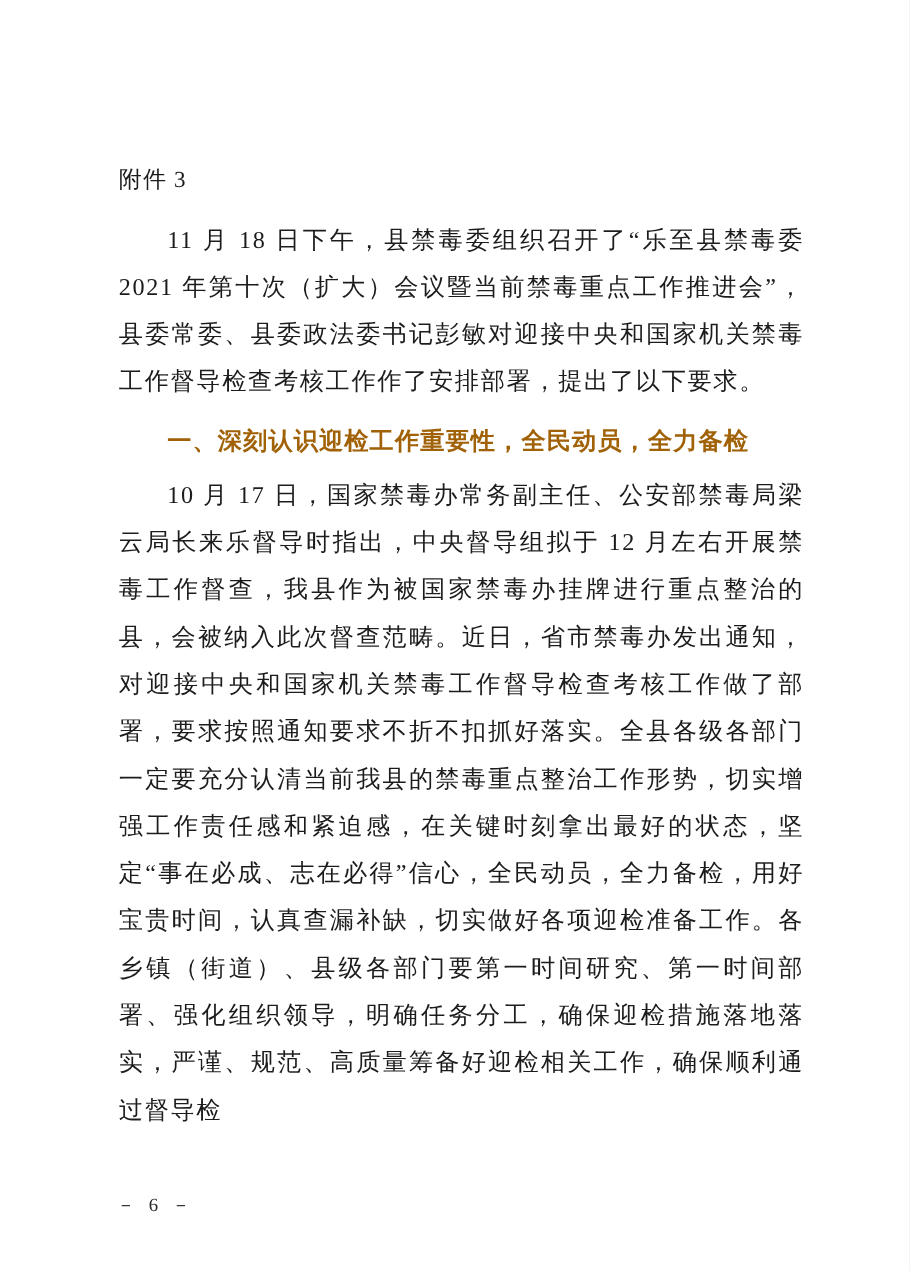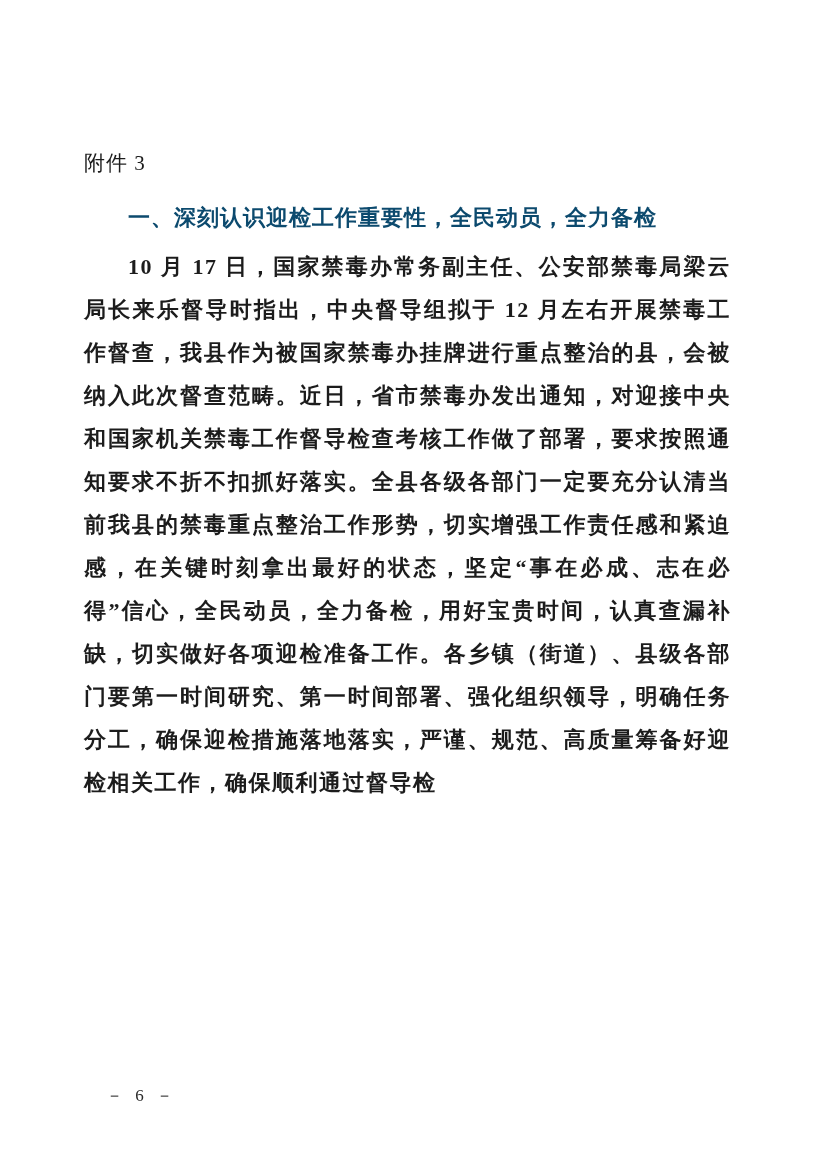--- a/index.html
+++ b/index.html
@@ -10,21 +10,21 @@
   .sheet {
     position: relative;
     width: 827px;
     height: 1169px;
     margin: 0 auto;
     background: #ffffff;
     overflow: hidden;
     font-family: "Liberation Serif", "DejaVu Serif", serif;
     color: #1c1c1c;
     box-sizing: border-box;
-    padding: 0 96px 0 84px;
+    padding: 0 96px 0 108px;
   }
   .attachment-label {
     margin-top: 142px;
     font-size: 21px;
     line-height: 43px;
     letter-spacing: 1px;
   }
   .doc-title {
     margin-top: 10px;
     font-size: 33px;
@@ -38,47 +38,48 @@
     font-size: 22px;
     line-height: 43px;
     letter-spacing: 1.5px;
     text-align: justify;
     text-justify: inter-character;
     text-align-last: left;
     text-indent: 2em;
     margin: 0;
   }
   .para-1 { margin-top: 11px; }
-  .para-2 { margin-top: 6px; font-weight: bold; }
+  .para-2 { margin-top: 6px; }
   .section-heading {
     margin: 11px 0 0 0;
     font-family: "Liberation Sans", "DejaVu Sans", sans-serif;
     font-weight: bold;
     font-size: 22px;
     line-height: 43px;
     letter-spacing: 1px;
     text-indent: 2em;
-    color: #0c4a6e;
+    color: #a16207;
   }
   .page-number {
     position: absolute;
     left: 106px;
     top: 1085px;
     font-size: 17px;
     line-height: 22px;
     letter-spacing: 4px;
     color: #2a2a2a;
   }
 </style>
 </head>
 <body>
 
 <div class="sheet">
   <div class="attachment-label">附件 3</div>
 
 
+  <p class="body-para para-1">11 月 18 日下午，县禁毒委组织召开了“乐至县禁毒委 2021 年第十次（扩大）会议暨当前禁毒重点工作推进会”，县委常委、县委政法委书记彭敏对迎接中央和国家机关禁毒工作督导检查考核工作作了安排部署，提出了以下要求。</p>
 
   <h2 class="section-heading">一、深刻认识迎检工作重要性，全民动员，全力备检</h2>
 
   <p class="body-para para-2">10 月 17 日，国家禁毒办常务副主任、公安部禁毒局梁云局长来乐督导时指出，中央督导组拟于 12 月左右开展禁毒工作督查，我县作为被国家禁毒办挂牌进行重点整治的县，会被纳入此次督查范畴。近日，省市禁毒办发出通知，对迎接中央和国家机关禁毒工作督导检查考核工作做了部署，要求按照通知要求不折不扣抓好落实。全县各级各部门一定要充分认清当前我县的禁毒重点整治工作形势，切实增强工作责任感和紧迫感，在关键时刻拿出最好的状态，坚定“事在必成、志在必得”信心，全民动员，全力备检，用好宝贵时间，认真查漏补缺，切实做好各项迎检准备工作。各乡镇（街道）、县级各部门要第一时间研究、第一时间部署、强化组织领导，明确任务分工，确保迎检措施落地落实，严谨、规范、高质量筹备好迎检相关工作，确保顺利通过督导检</p>
 
   <div class="page-number">－ 6 －</div>
 </div>
 
 </body></html>

